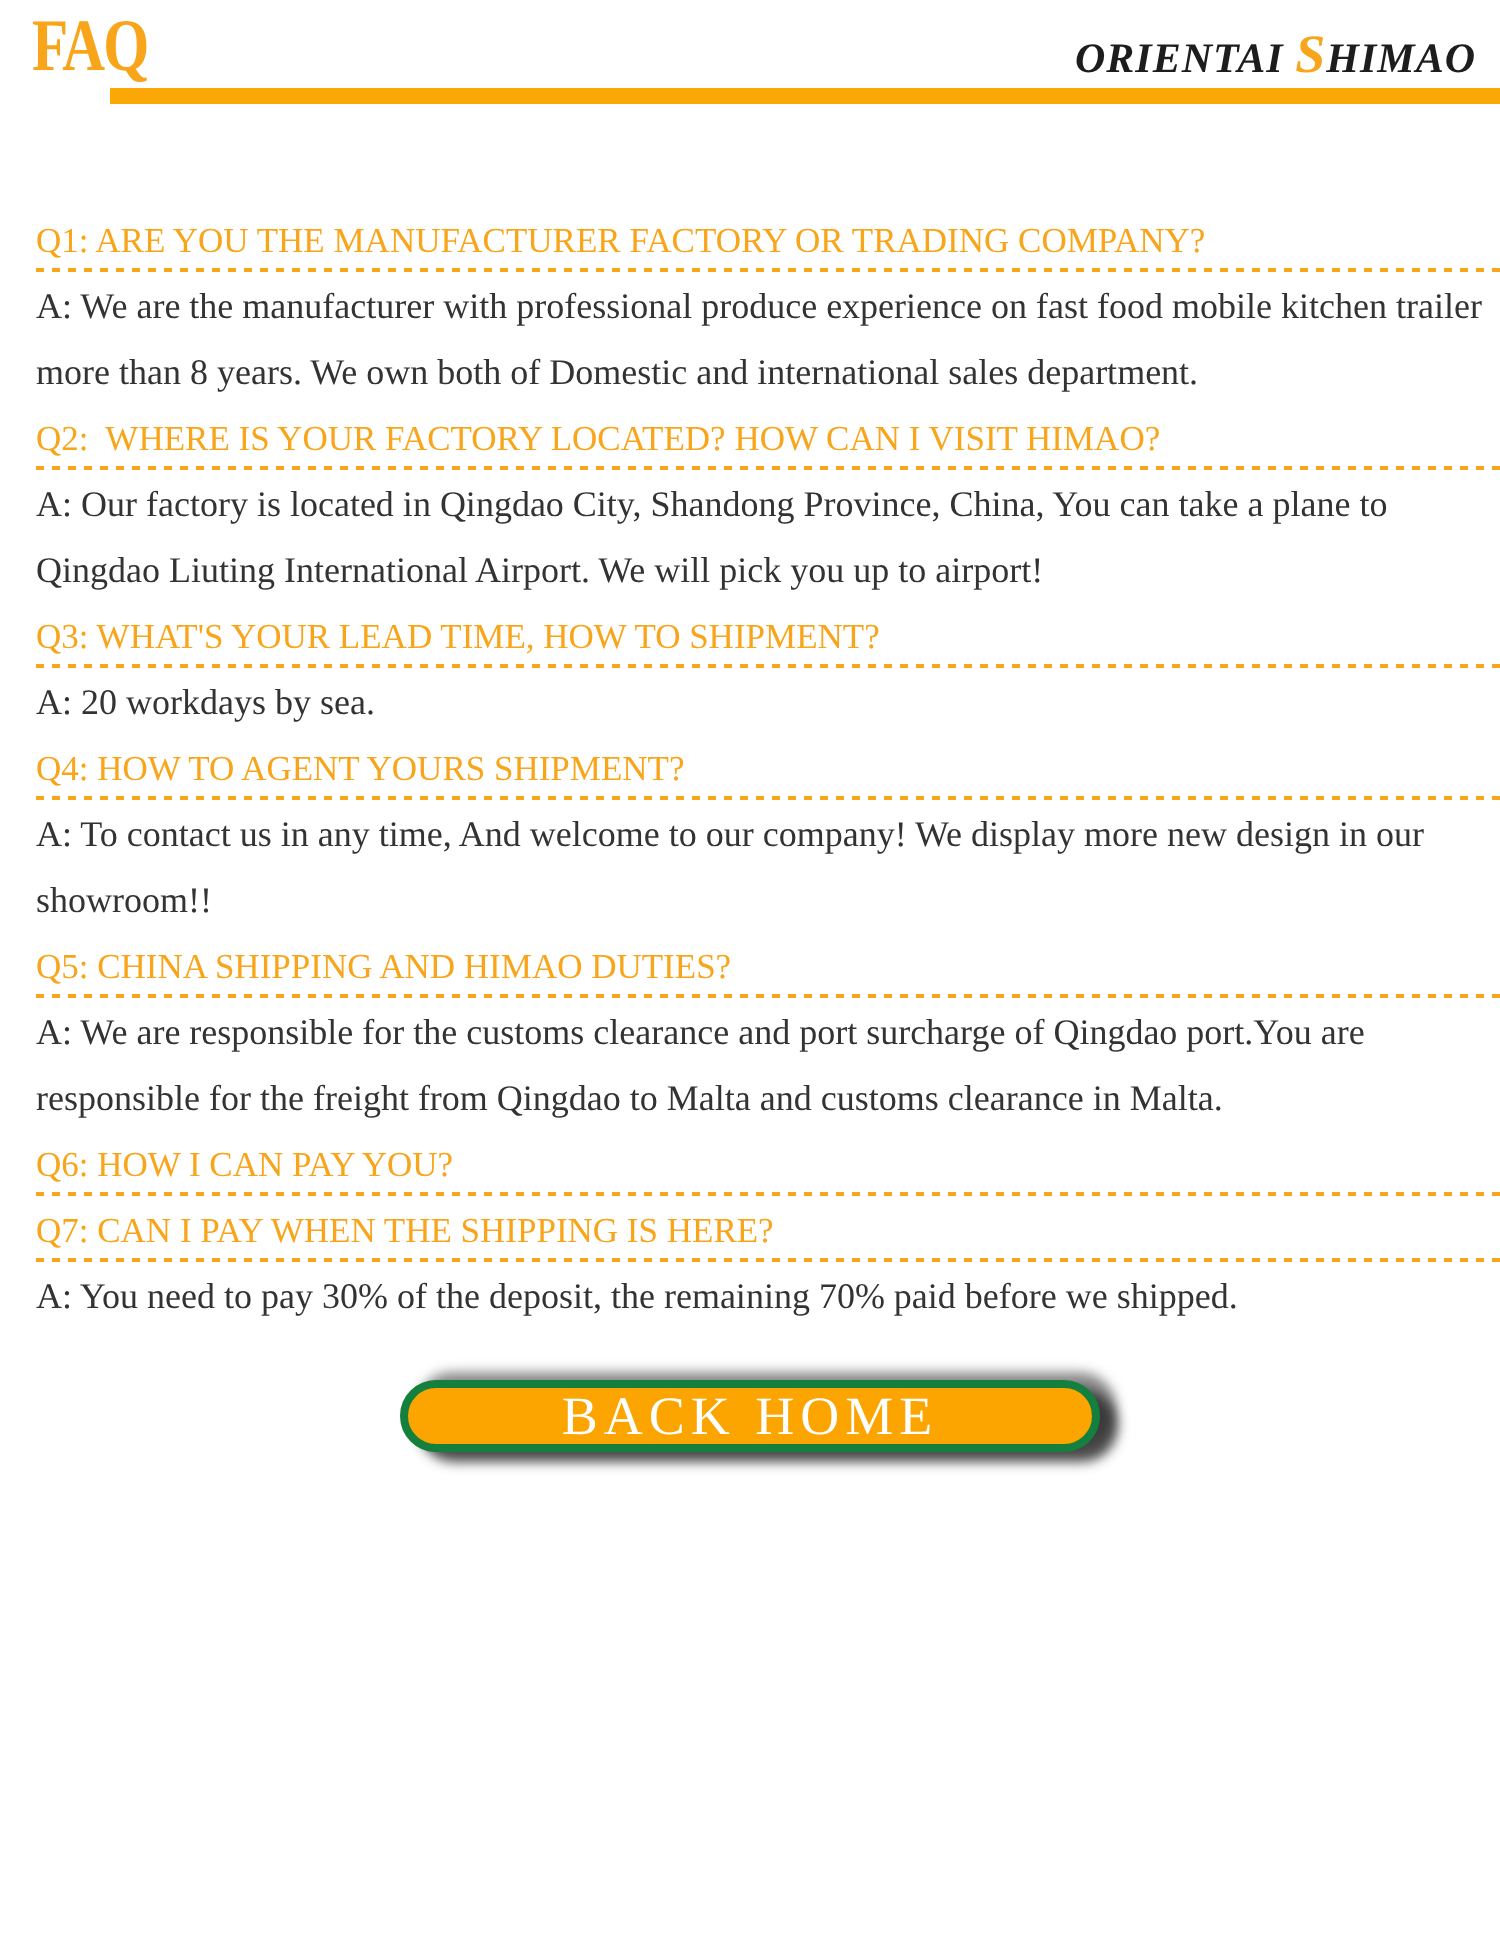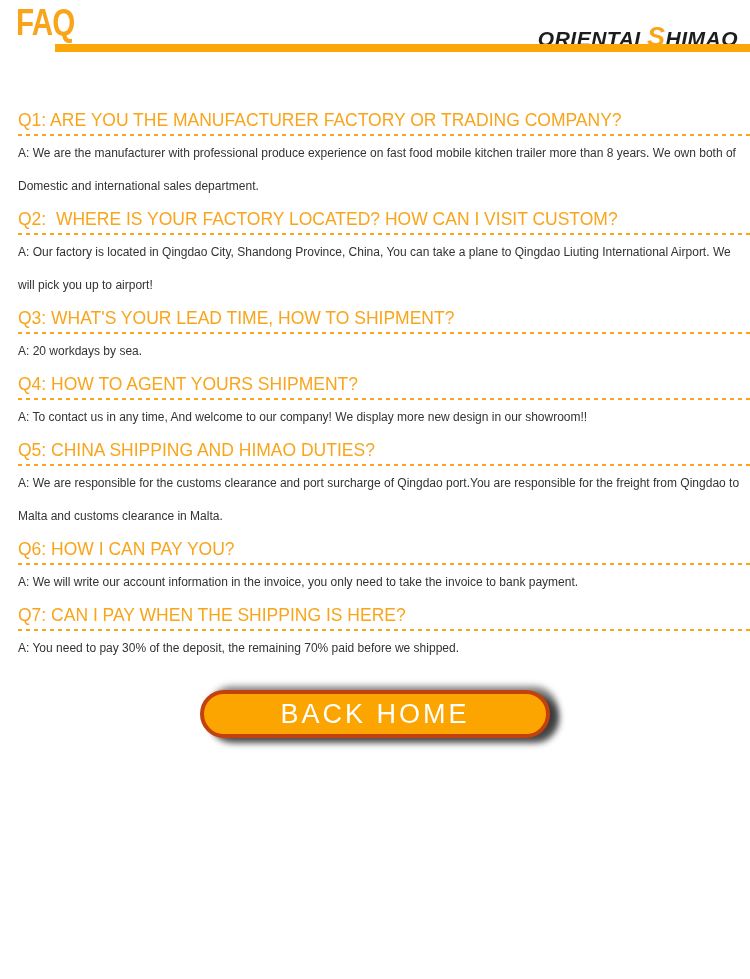--- a/index.html
+++ b/index.html
@@ -11,32 +11,32 @@
   }
   *{box-sizing:border-box;}
   html,body{margin:0;padding:0;}
   body{
     width:750px;
     min-height:979px;
     background:#ffffff;
     font-family:"Liberation Sans", sans-serif;
     overflow-x:hidden;
   }
-  .page{width:750px;min-height:979px;background:#fff;}
+  .page{width:750px;min-height:979px;background:#fff;font-family:Liberation Serif, serif;}
 
   
   header{position:relative;height:52px;}
   .faq-title{
     position:absolute;left:16px;top:2px;
     font-size:37px;font-weight:bold;color:var(--accent);
     letter-spacing:-1px;
     transform:scaleX(0.8);transform-origin:left top;
   }
   .logo{
-    position:absolute;right:12px;top:22px;
+    position:absolute;right:12px;top:12px;
     font-size:21px;font-weight:bold;font-style:italic;
     color:var(--logo-text);letter-spacing:0.5px;white-space:nowrap;
   }
   .logo-s{
     color:var(--accent);
     font-size:27px;
   }
   .header-bar{
     position:absolute;left:55px;right:0;top:44px;height:8px;
     background:var(--bar);
@@ -51,34 +51,34 @@
     color:var(--accent);
     line-height:33px;
     white-space:pre-wrap;
   }
   .question::after{
     content:"";position:absolute;left:0;right:0;bottom:1px;height:2px;
     background:repeating-linear-gradient(90deg, var(--accent) 0 4px, transparent 4px 8px);
   }
   .answer{
     margin:0;
-    font-size:12px;color:var(--body-text);
+    font-size:18px;color:var(--body-text);
     line-height:33px;
   }
 
   
   .footer{
     padding:25px 0 46px 0;
     display:flex;justify-content:center;
   }
   .back-home{
     position:relative;
-    width:350px;height:48px;
+    width:350px;height:36px;
     background:var(--button);
-    border:4px solid #c2410c;
+    border:4px solid #15803d;
     border-radius:24px;
     display:flex;align-items:center;justify-content:center;
     color:#ffffff;font-size:27px;letter-spacing:3px;
     text-decoration:none;cursor:pointer;
     box-shadow: 9px 5px 6px rgba(45,45,45,0.85), 8px -4px 6px rgba(45,45,45,0.55);
   }
 </style>
 </head>
 <body>
 
@@ -91,42 +91,41 @@
   </header>
 
   <main>
     <div id="faq-list">
   <section class="faq-item">
     <h2 class="question">Q1: ARE YOU THE MANUFACTURER FACTORY OR TRADING COMPANY?</h2>
     <p class="answer">A: We are the manufacturer with professional produce experience on fast food mobile kitchen trailer more than 8 years. We own both of Domestic and international sales department.</p>
   </section>
 
   <section class="faq-item">
-    <h2 class="question">Q2:  WHERE IS YOUR FACTORY LOCATED? HOW CAN I VISIT CUSTOM?</h2>
+    <h2 class="question">Q2:  WHERE IS YOUR FACTORY LOCATED? HOW CAN I VISIT HIMAO?</h2>
     <p class="answer">A: Our factory is located in Qingdao City, Shandong Province, China, You can take a plane to Qingdao Liuting International Airport. We will pick you up to airport!</p>
   </section>
 
   <section class="faq-item">
     <h2 class="question">Q3: WHAT'S YOUR LEAD TIME, HOW TO SHIPMENT?</h2>
     <p class="answer">A: 20 workdays by sea.</p>
   </section>
 
   <section class="faq-item">
     <h2 class="question">Q4: HOW TO AGENT YOURS SHIPMENT?</h2>
     <p class="answer">A: To contact us in any time, And welcome to our company! We display more new design in our showroom!!</p>
   </section>
 
   <section class="faq-item">
     <h2 class="question">Q5: CHINA SHIPPING AND HIMAO DUTIES?</h2>
     <p class="answer">A: We are responsible for the customs clearance and port surcharge of Qingdao port.You are responsible for the freight from Qingdao to Malta and customs clearance in Malta.</p>
   </section>
 
   <section class="faq-item">
     <h2 class="question">Q6: HOW I CAN PAY YOU?</h2>
-    <p class="answer">A: We will write our account information in the invoice, you only need to take the invoice to bank payment.</p>
   </section>
 
   <section class="faq-item">
     <h2 class="question">Q7: CAN I PAY WHEN THE SHIPPING IS HERE?</h2>
     <p class="answer">A: You need to pay 30% of the deposit, the remaining 70% paid before we shipped.</p>
   </section>
 </div>
   </main>
 
   <div class="footer">

